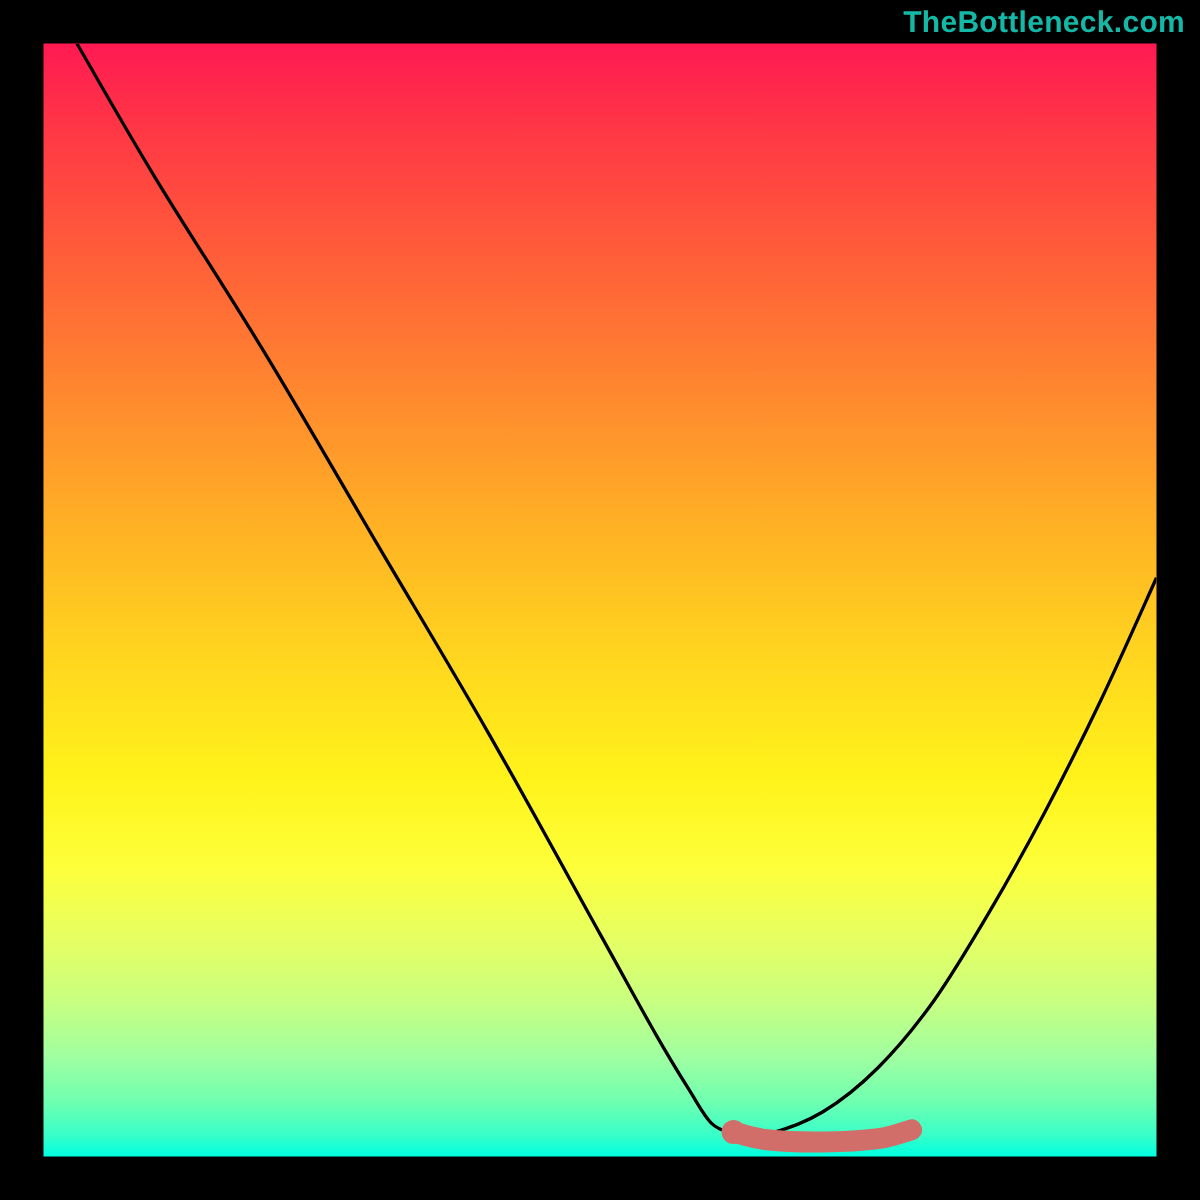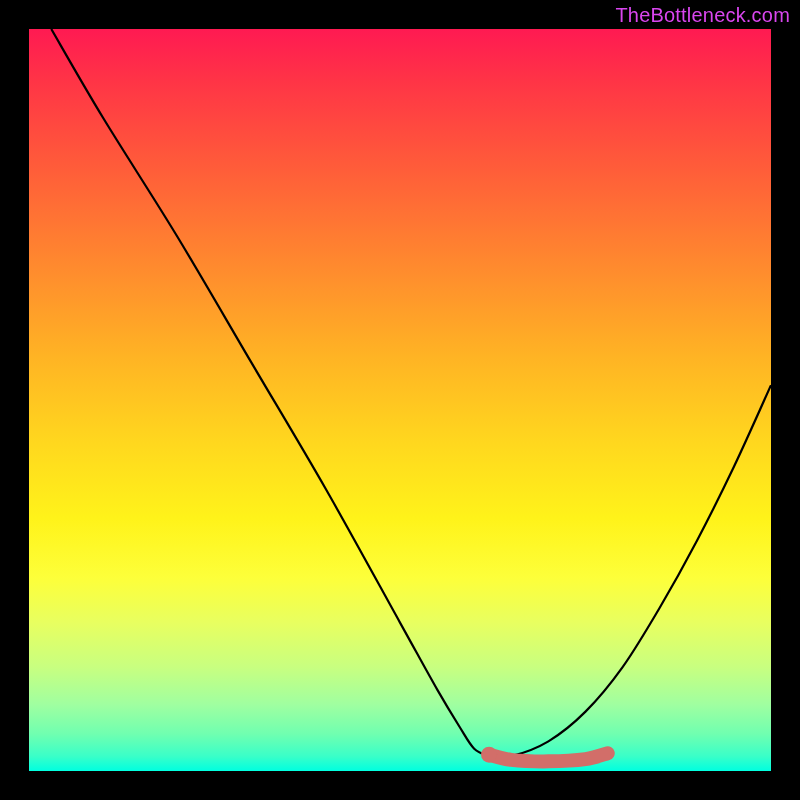--- a/index.html
+++ b/index.html
@@ -46,23 +46,23 @@
 
   .curve1 { fill: none; stroke: #000; stroke-width: 2.2; }
   .curve2 { fill: none; stroke: #000; stroke-width: 2.2; }
   .marker-line { stroke: #d26e69; stroke-width: 14; stroke-linecap: round; fill: none; }
   .marker-dot  { fill: #d26e69; }
 
   .watermark {
     position: absolute;
     top: 4px;
     right: 10px;
-    color: #d946ef;
+    color: #14b8a6;
     font-size: 20px;
-    font-weight: 400;
+    font-weight: 700;
     letter-spacing: 0.2px;
   }
 </style>
 </head>
 <body>
 
 <div class="frame">
   <div class="watermark">TheBottleneck.com</div>
 
   <div class="plot-area">

